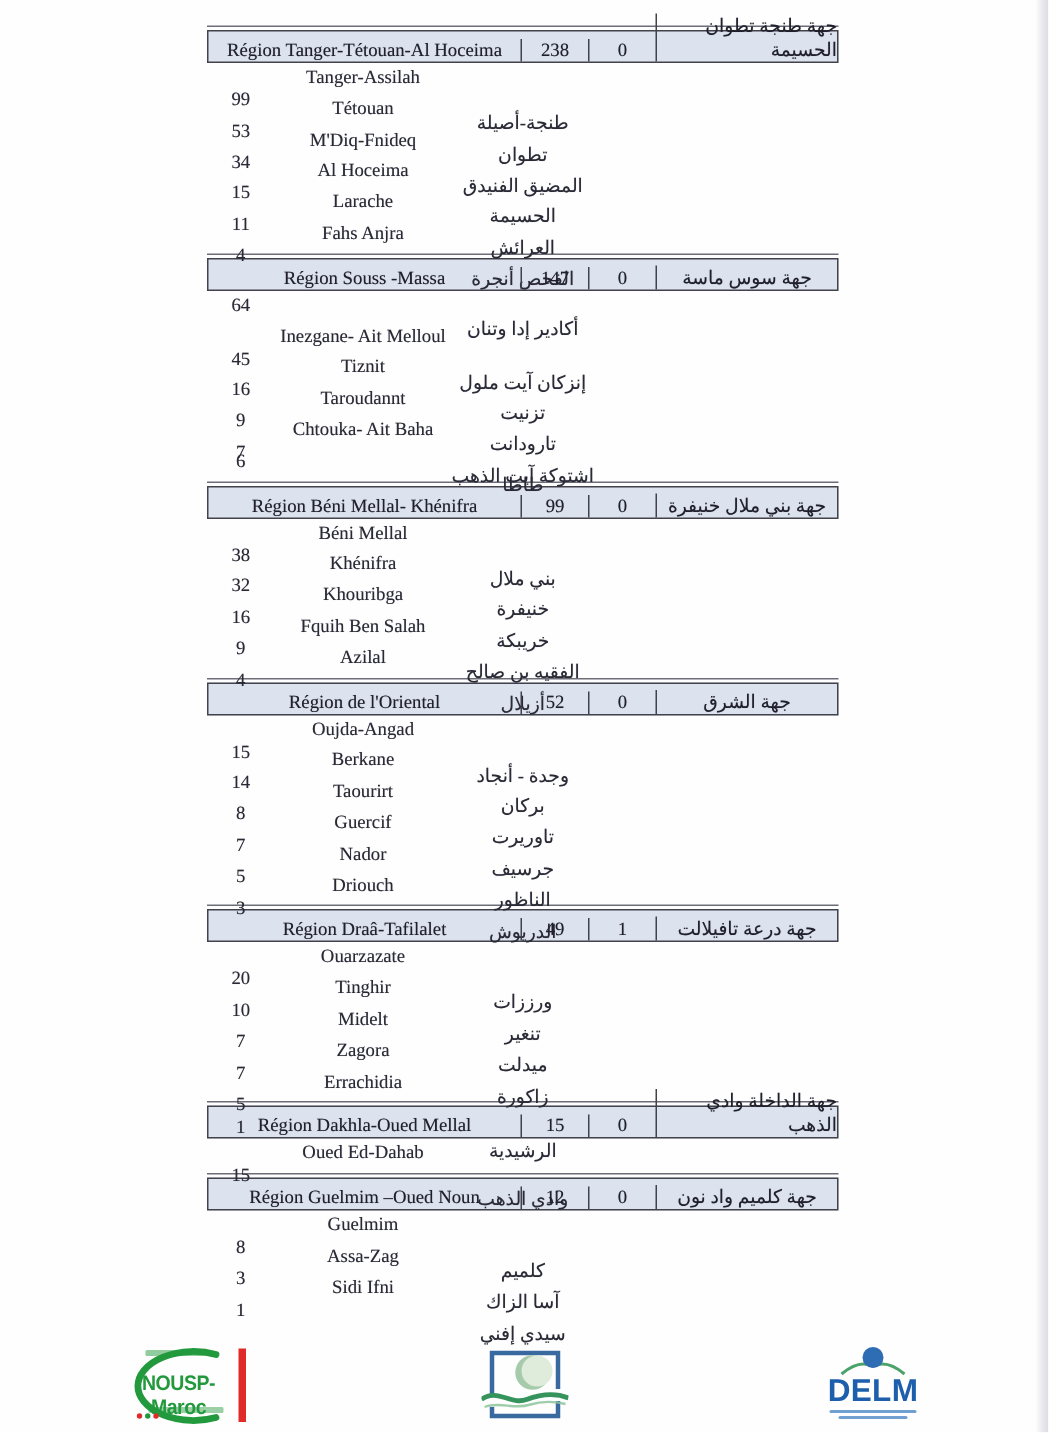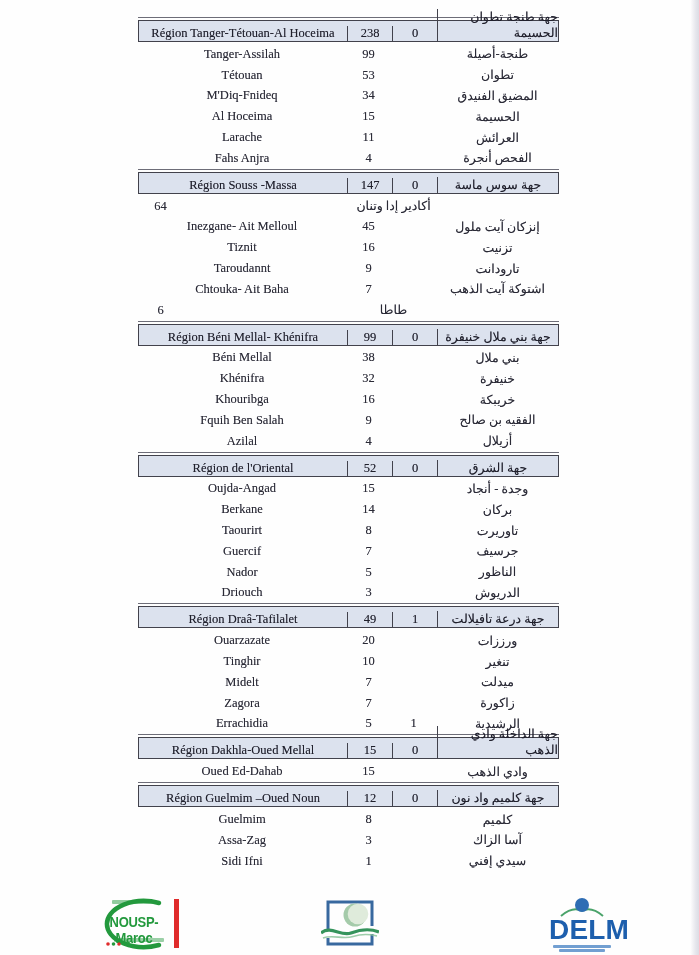--- a/index.html
+++ b/index.html
@@ -36,45 +36,45 @@
     display:flex; align-items:center; justify-content:center;
     font-size:12.5px; color:#20202c;
   }
   .hdr-row .c2, .hdr-row .c3, .hdr-row .c4 { border-left:1.6px solid #42424c; }
 
   .c1 { width:208px; }
   .c2 { width:45px; }
   .c3 { width:45px; }
   .c4 { flex:1; }
 
-  .data-row { display:flex; height:20.8px; }
+  .data-row { display:flex; height:20.8px;flex-direction:column; }
   .data-row .c {
     display:flex; align-items:center; justify-content:center;
     font-size:12.5px;
   }
   .ar { font-size:13px; }
 
   
-  .nousp-logo { position:absolute; left:87px; top:895px; width:96px; height:58px; }
+  .nousp-logo { position:absolute; left:72px; top:895px; width:96px; height:58px; }
   .nousp-logo svg { position:absolute; left:0; top:0; }
   .nousp-text {
     position:absolute; left:11px; top:20px; width:72px;
     text-align:center;
     font-family:"Liberation Sans", sans-serif;
     font-weight:bold; font-size:13px; color:#23993d;
     letter-spacing:-0.3px; transform:scaleY(1.08);
     text-shadow:none;
   }
 
   .ministry-logo { position:absolute; left:321px; top:894px; }
 
   .delm-logo { position:absolute; left:549px; top:896px; width:66px; text-align:center; }
   .delm-text {
     font-family:"Liberation Sans", sans-serif;
-    font-weight:bold; font-size:28px; color:#1d5fad;
+    font-weight:bold; font-size:21px; color:#1d5fad;
     line-height:0.95; margin-top:-5px; letter-spacing:0.2px;
     text-shadow:none;
   }
   .delm-sub div {
     height:2.4px; background:#3173bd; opacity:.68;
     margin:1.6px auto 0; filter:blur(.3px); border-radius:1px;
   }
   .delm-sub .l1 { width:58px; }
   .delm-sub .l2 { width:46px; }
 </style>

